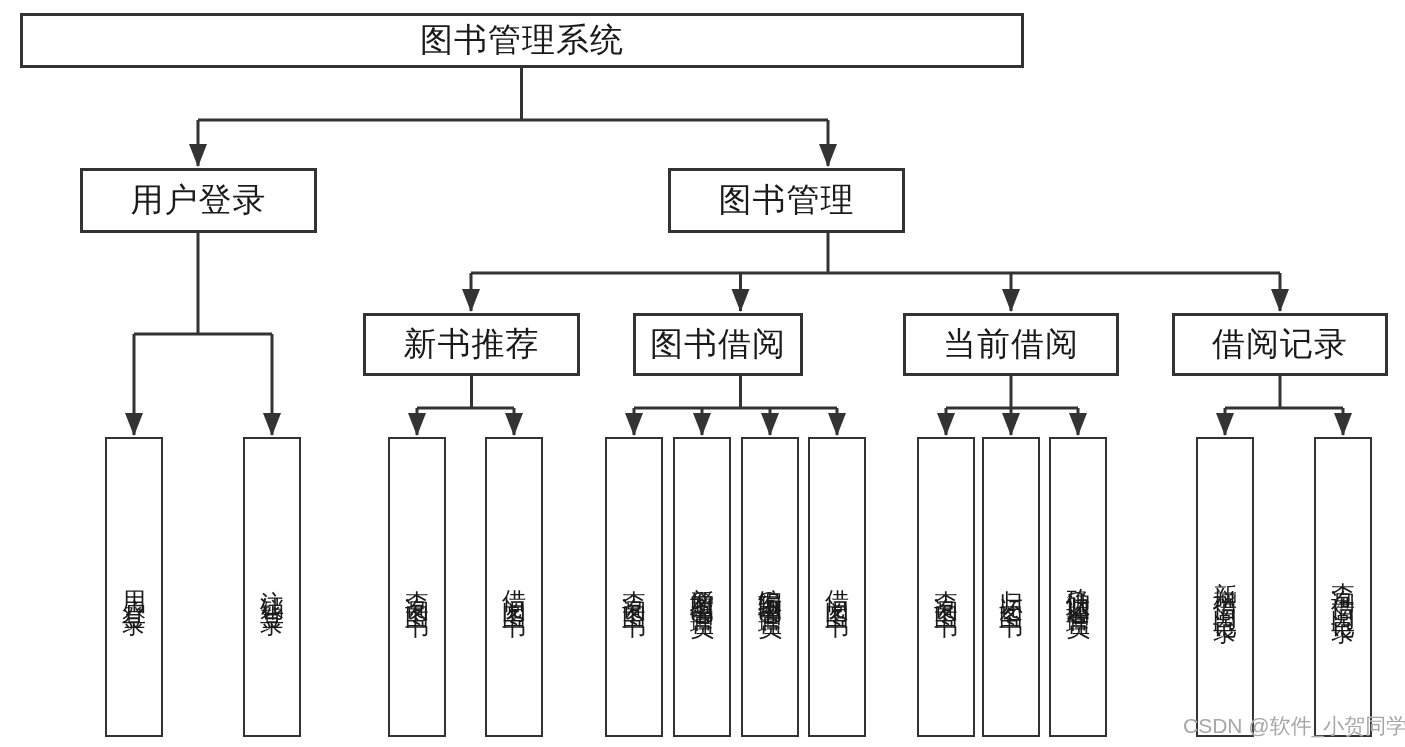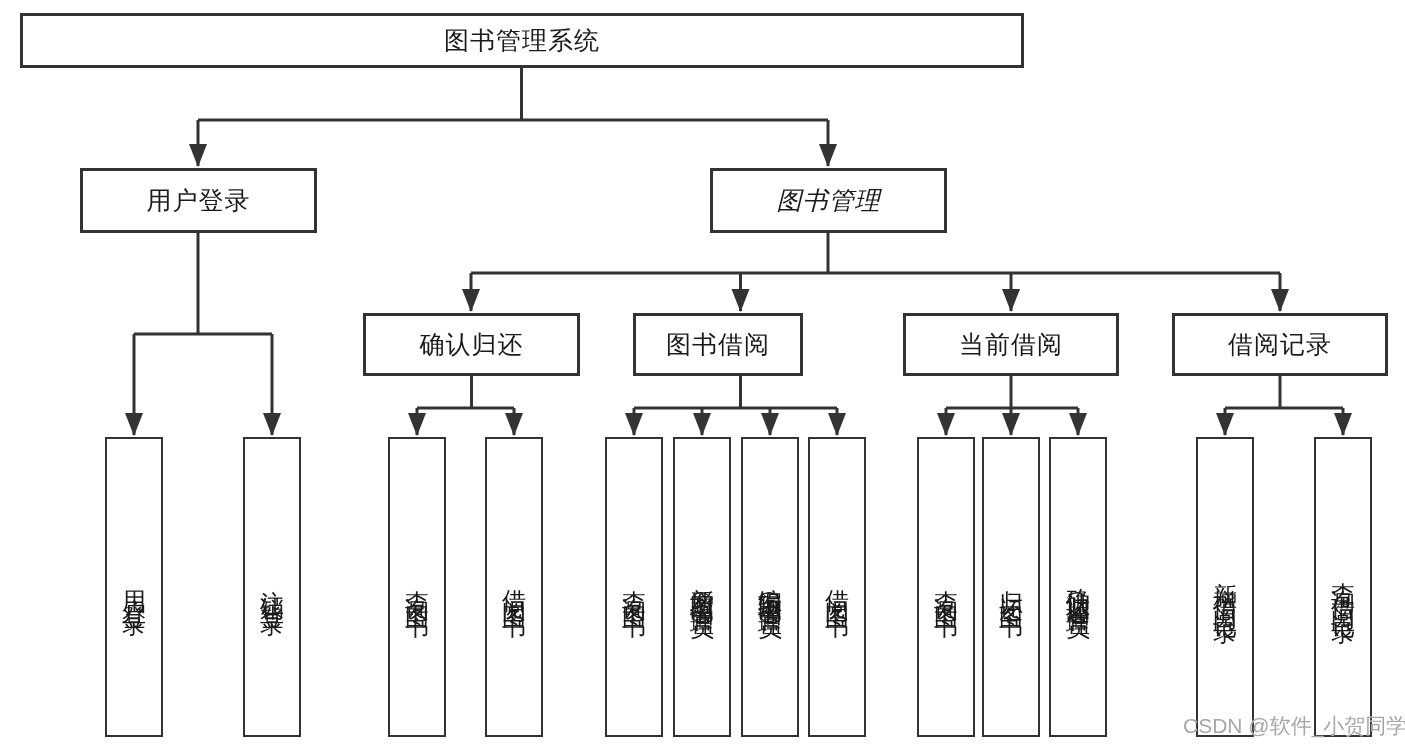--- a/index.html
+++ b/index.html
@@ -22,21 +22,21 @@
     position: absolute;
     box-sizing: border-box;
     background: #ffffff;
     border: 3px solid #333333;
     display: flex;
     align-items: center;
     justify-content: center;
     z-index: 2;
   }
   .node .lbl {
-    font-size: 25px;
+    font-size: 33px;
     letter-spacing: 1px;
     white-space: nowrap;
     color: #1a1a1a;
   }
   .root-box   { left: 20px;  top: 13px;  width: 1004px; height: 55px; }
   .l2-box     { top: 168px;  width: 237px; height: 65px; }
   .l3-box     { top: 313px;  height: 63px; }
   .leaf {
     top: 437px;
     width: 58px;
@@ -117,26 +117,26 @@
     </g>
   </svg>
 
   <div class="node root-box">
     <span class="lbl">图书管理系统</span>
   </div>
 
   <div class="node l2-box" style="left:80px;">
     <span class="lbl">用户登录</span>
   </div>
-  <div class="node l2-box" style="left:710px;font-style:italic;">
+  <div class="node l2-box" style="left:668px;">
     <span class="lbl">图书管理</span>
   </div>
 
   <div class="node l3-box" style="left:363px;width:217px;">
-    <span class="lbl">确认归还</span>
+    <span class="lbl">新书推荐</span>
   </div>
   <div class="node l3-box" style="left:633px;width:170px;">
     <span class="lbl">图书借阅</span>
   </div>
   <div class="node l3-box" style="left:903px;width:216px;">
     <span class="lbl">当前借阅</span>
   </div>
   <div class="node l3-box" style="left:1172px;width:216px;">
     <span class="lbl">借阅记录</span>
   </div>

